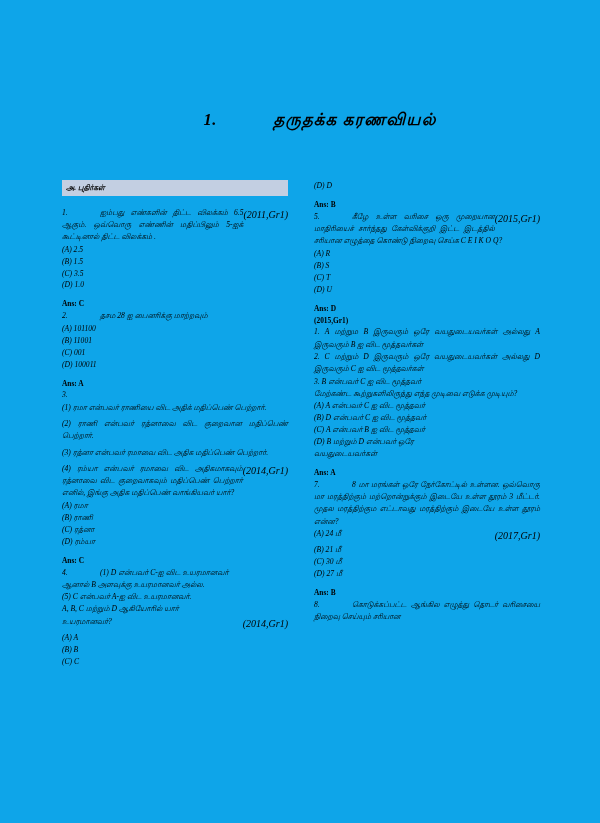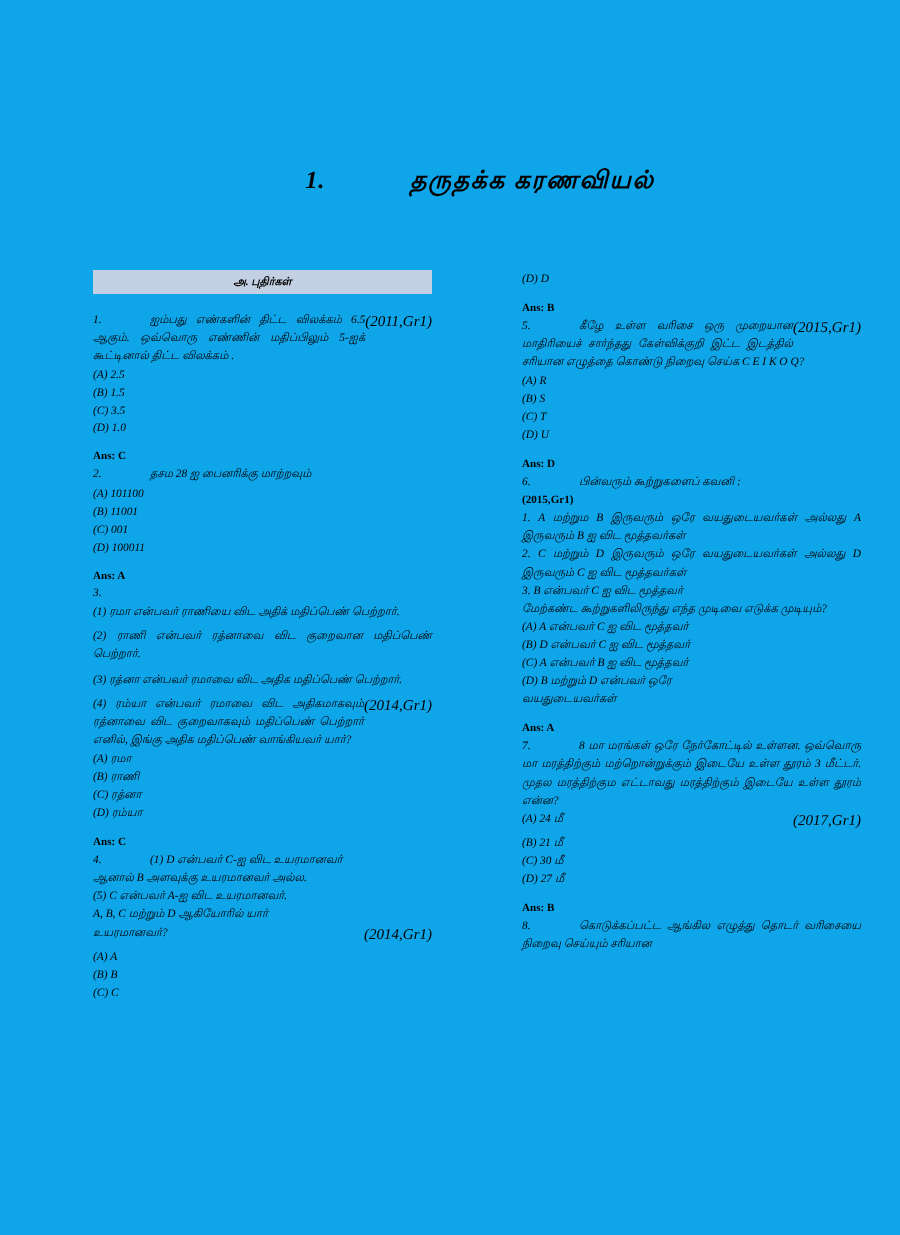--- a/index.html
+++ b/index.html
@@ -49,31 +49,30 @@
     top: 180px;
     width: 478px;
     height: 600px;
   }
   .col {
     position: absolute;
     top: 0;
     width: 226px;
   }
   .col-left { left: 0; }
-  .col-right { left: 252px; margin-left: 34px; }
+  .col-right { left: 252px; }
 
   .section-head {
     background: #c3cfe2;
     font-style: italic;
     font-weight: bold;
     font-size: 7.4px;
     padding: 3.5px 4px 4px 4px;
     margin-bottom: 11px;
     line-height: 1.1;
-    text-align: center;
   }
 
   .q-block { margin-bottom: 0; }
 
   .q-line {
     font-style: italic;
     font-size: 7.6px;
     line-height: 1.62;
     text-align: justify;
     margin: 0 0 0 0;
@@ -191,21 +190,20 @@
         <p class="q-line body clearfix"><span class="q-num">5.</span><span class="year">(2015,Gr1)</span><span>கீழே உள்ள வரிசை ஒரு முறையான மாதிரியைச்  சார்ந்தது  கேள்விக்குறி  இட்ட இடத்தில் சரியான எழுத்தை கொண்டு நிறைவு செய்க C E I K O Q?</span></p>
         <p class="opt">(A) R</p>
         <p class="opt">(B) S</p>
         <p class="opt">(C) T</p>
         <p class="opt">(D) U</p>
         <div class="spacer-sm"></div>
         <p class="ans">Ans:  D</p>
       </div>
 
       <div class="q-block">
-        <p class="q-line body"><span class="q-num">6.</span><span>பின்வரும்   கூற்றுகளைப்   கவனி   :</span></p>
         <p class="ans">(2015,Gr1)</p>
         <p class="stmt">1.      A      மற்றும      B      இருவரும்      ஒரே வயதுடையவர்கள் அல்லது A இருவரும் B ஐ விட மூத்தவர்கள்</p>
         <p class="stmt">2.      C      மற்றும்      D      இருவரும்      ஒரே வயதுடையவர்கள் அல்லது D இருவரும் C ஐ விட மூத்தவர்கள்</p>
         <p class="stmt">3. B என்பவர் C ஐ விட மூத்தவர்</p>
         <p class="stmt" style="font-weight:normal">மேற்கண்ட  கூற்றுகளிலிருந்து  எந்த  முடிவை எடுக்க முடியும்?</p>
         <p class="opt">(A) A என்பவர் C ஐ விட மூத்தவர்</p>
         <p class="opt">(B) D என்பவர் C ஐ விட மூத்தவர்</p>
         <p class="opt">(C) A என்பவர் B ஐ விட மூத்தவர்</p>
         <p class="opt">(D) B மற்றும் D என்பவர் ஒரே</p>
         <p class="opt">வயதுடையவர்கள்</p>

